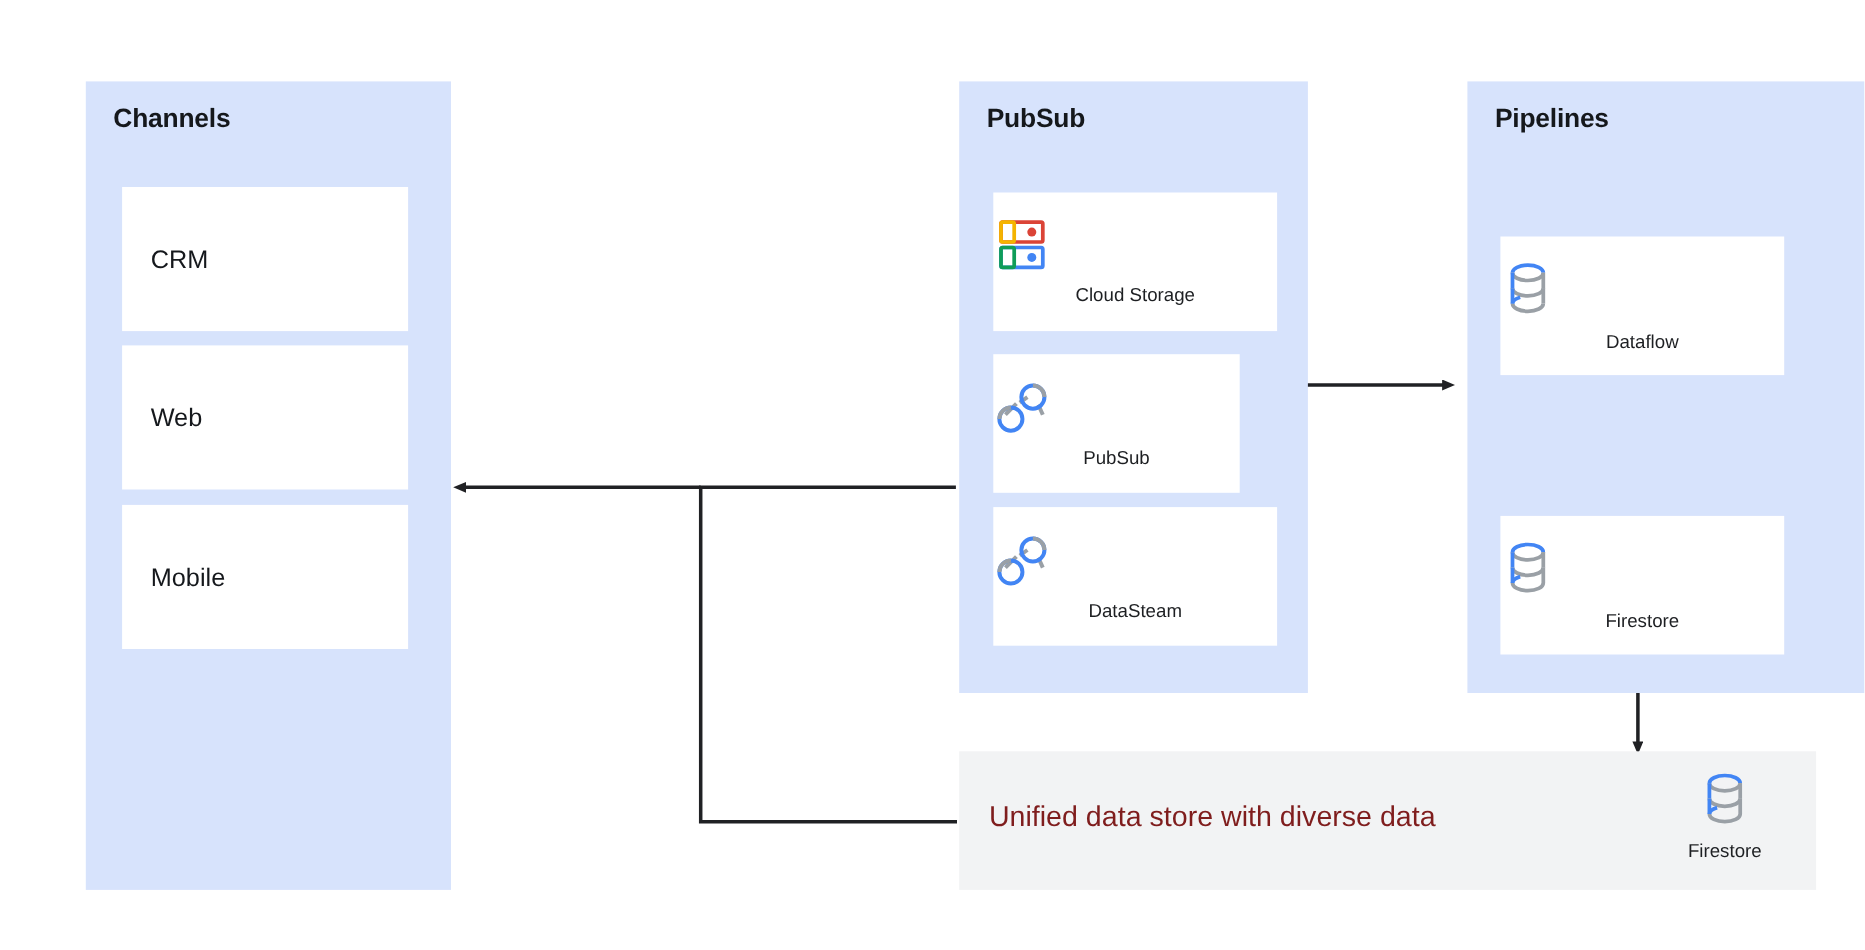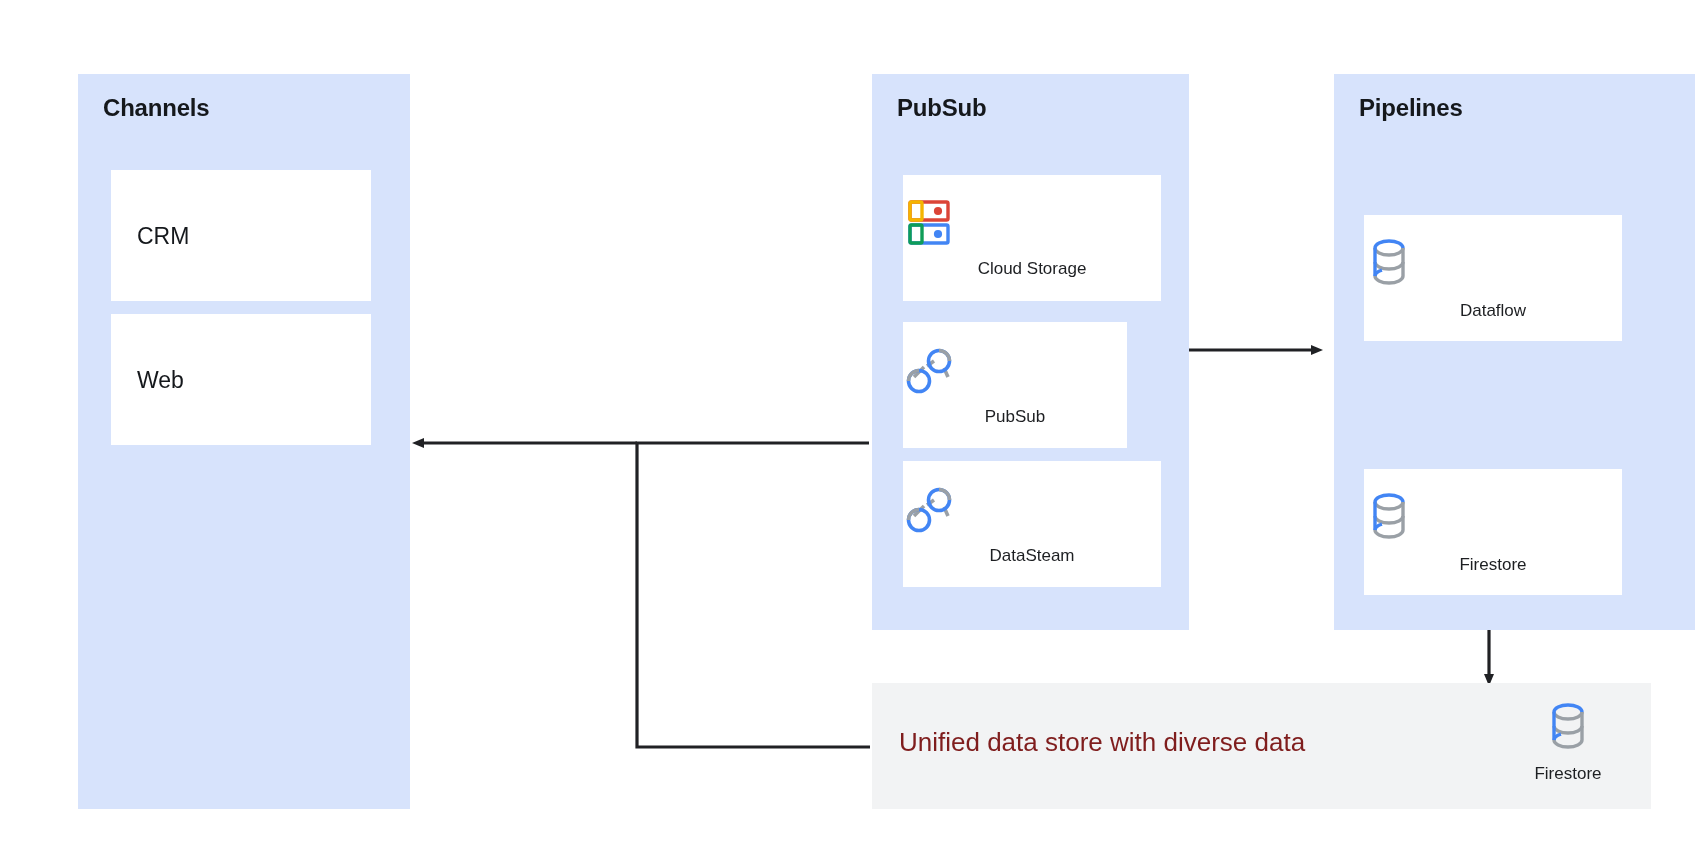--- a/index.html
+++ b/index.html
@@ -145,20 +145,23 @@
   </div>
 
   <div class="card" style="left:111px; top:170px; width:260px; height:131px;">
     <div class="card-text">CRM</div>
   </div>
 
   <div class="card" style="left:111px; top:314px; width:260px; height:131px;text-align:right;">
     <div class="card-text">Web</div>
   </div>
 
+  <div class="card" style="left:111px; top:459px; width:260px; height:131px;">
+    <div class="card-text">Mobile</div>
+  </div>
 
   <div class="group" style="left:872px; top:74px; width:317px; height:556px;">
     <div class="group-title">PubSub</div>
   </div>
 
   <div class="svc" style="left:903px; top:175px; width:258px; height:126px;">
     <span class="svc-icon">
       <svg width="52" height="50" viewBox="0 0 52 50">
         <rect x="7" y="4" width="38" height="18" rx="1.5" fill="none" stroke="#db4437" stroke-width="3.4"></rect>
         <rect x="7" y="4" width="12" height="18" rx="1.5" fill="none" stroke="#f4b400" stroke-width="3.4"></rect>

